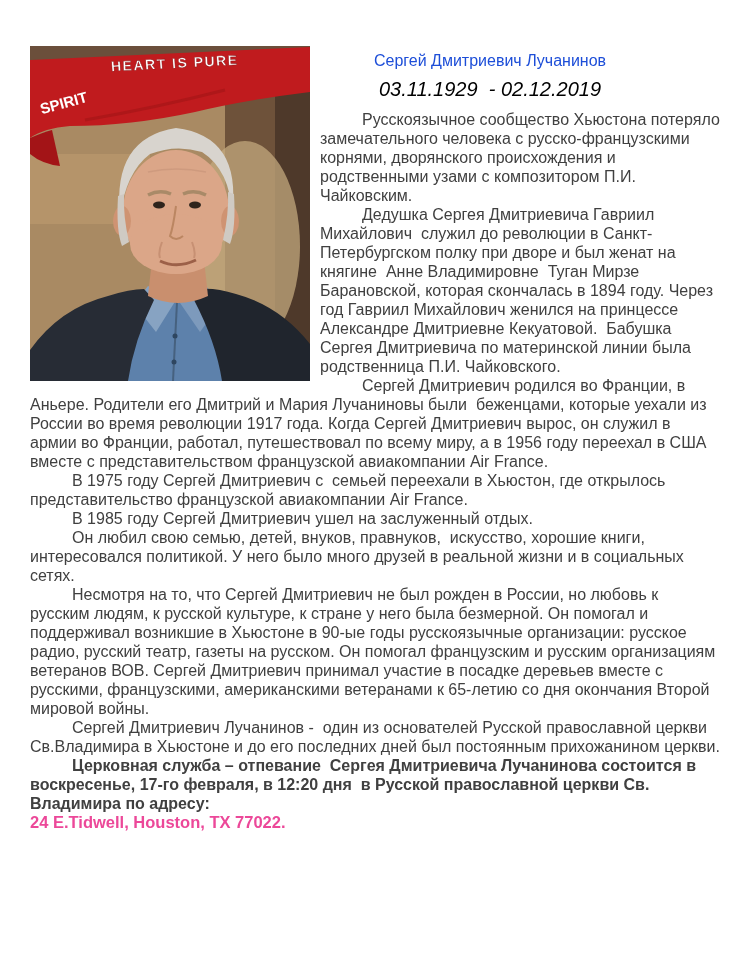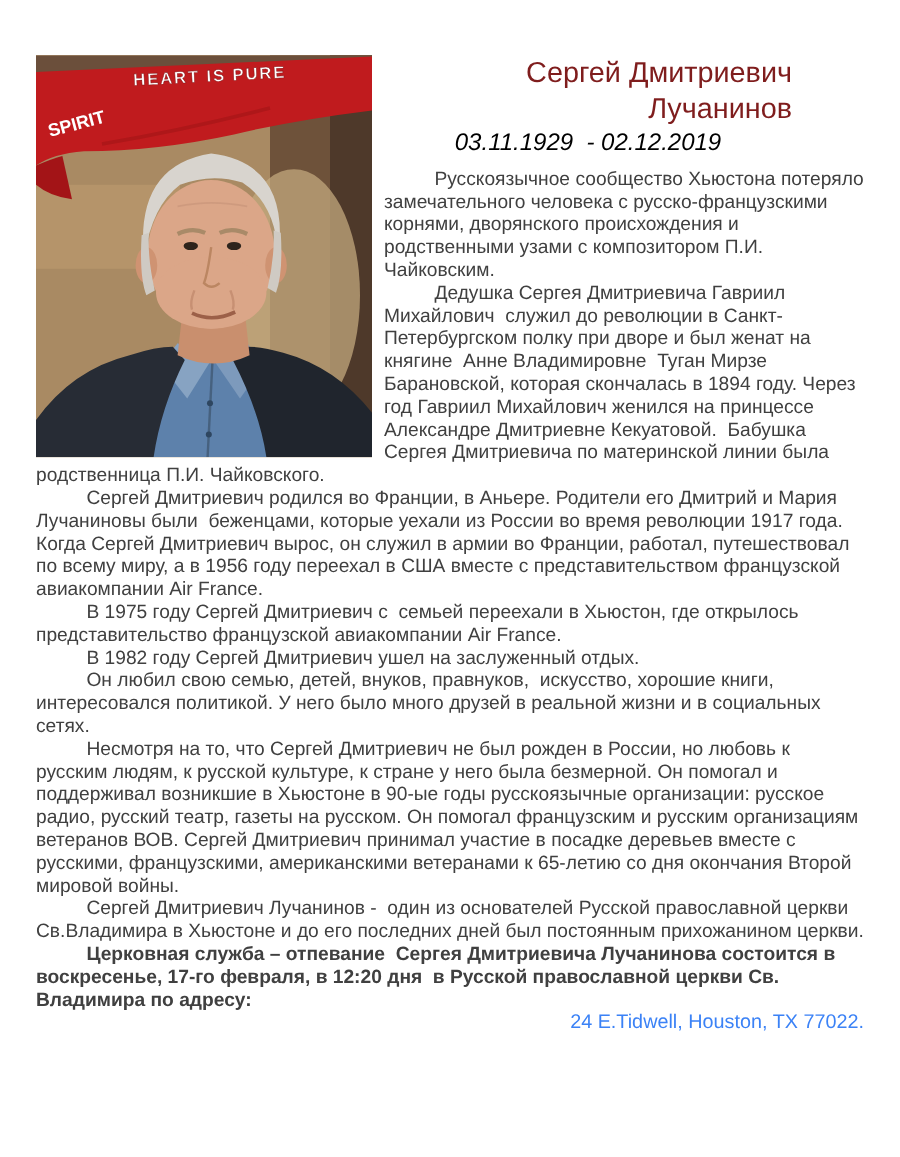--- a/index.html
+++ b/index.html
@@ -17,25 +17,25 @@
     float:left;
     width:280px; height:335px;
     margin:4px 10px 4px 0;
     overflow:hidden;
     background:#a98a63;
   }
   .photo svg { display:block; }
   h1.title {
     margin:4px 0 0 0;
     padding-right:60px;
-    font-size:24px;
+    font-size:16px;
     font-weight:400;
     line-height:30px;
-    text-align:right;
-    color:#7f1d1d;
+    text-align:center;
+    color:#1d4ed8;
   }
   .dates {
     padding-right:60px;
     font-size:20px;
     line-height:26px;
     text-align:center;
     margin-bottom:8px;
     color:#000;
     white-space:pre-wrap;
     font-style:italic;
@@ -44,25 +44,25 @@
     margin:0;
     font-size:16px;
     line-height:19px;
     text-indent:42px;
     text-align:left;
     white-space:pre-wrap;
     color:#404040;
   }
   p.body.service { font-weight:bold; }
   .address {
-    font-weight:normal;
+    font-weight:bold;
     font-size:16.5px;
     line-height:19px;
-    text-align:right;
-    color:#3b82f6;
+    text-align:left;
+    color:#ec4899;
   }
 </style>
 </head>
 <body>
 
 <div class="page">
 
   <div class="photo">
     <svg viewBox="0 0 280 335" width="280" height="335">
 
@@ -120,21 +120,21 @@
     </svg>
   </div>
 
   <h1 class="title">Сергей Дмитриевич Лучанинов</h1>
   <div class="dates">03.11.1929  - 02.12.2019</div>
 
   <p class="body">Русскоязычное сообщество Хьюстона потеряло замечательного человека с русско-французскими корнями, дворянского происхождения и родственными узами с композитором П.И. Чайковским.</p>
   <p class="body">Дедушка Сергея Дмитриевича Гавриил Михайлович  служил до революции в Санкт-Петербургском полку при дворе и был женат на княгине  Анне Владимировне  Туган Мирзе Барановской, которая скончалась в 1894 году. Через год Гавриил Михайлович женился на принцессе Александре Дмитриевне Кекуатовой.  Бабушка Сергея Дмитриевича по материнской линии была родственница П.И. Чайковского.</p>
   <p class="body">Сергей Дмитриевич родился во Франции, в Аньере. Родители его Дмитрий и Мария Лучаниновы были  беженцами, которые уехали из России во время революции 1917 года. Когда Сергей Дмитриевич вырос, он служил в армии во Франции, работал, путешествовал по всему миру, а в 1956 году переехал в США вместе с представительством французской авиакомпании Air France.</p>
   <p class="body">В 1975 году Сергей Дмитриевич с  семьей переехали в Хьюстон, где открылось представительство французской авиакомпании Air France.</p>
-  <p class="body">В 1982 году Сергей Дмитриевич ушел на заслуженный отдых.</p>
+  <p class="body">В 1985 году Сергей Дмитриевич ушел на заслуженный отдых.</p>
   <p class="body">Он любил свою семью, детей, внуков, правнуков,  искусство, хорошие книги, интересовался политикой. У него было много друзей в реальной жизни и в социальных сетях.</p>
   <p class="body">Несмотря на то, что Сергей Дмитриевич не был рожден в России, но любовь к русским людям, к русской культуре, к стране у него была безмерной. Он помогал и поддерживал возникшие в Хьюстоне в 90-ые годы русскоязычные организации: русское радио, русский театр, газеты на русском. Он помогал французским и русским организациям ветеранов ВОВ. Сергей Дмитриевич принимал участие в посадке деревьев вместе с русскими, французскими, американскими ветеранами к 65-летию со дня окончания Второй мировой войны.</p>
   <p class="body">Сергей Дмитриевич Лучанинов -  один из основателей Русской православной церкви Св.Владимира в Хьюстоне и до его последних дней был постоянным прихожанином церкви.</p>
 
   <p class="body service">Церковная служба – отпевание  Сергея Дмитриевича Лучанинова состоится в воскресенье, 17-го февраля, в 12:20 дня  в Русской православной церкви Св. Владимира по адресу:</p>
   <div class="address">24 E.Tidwell, Houston, TX 77022.</div>
 
 </div>
 
 </body></html>

